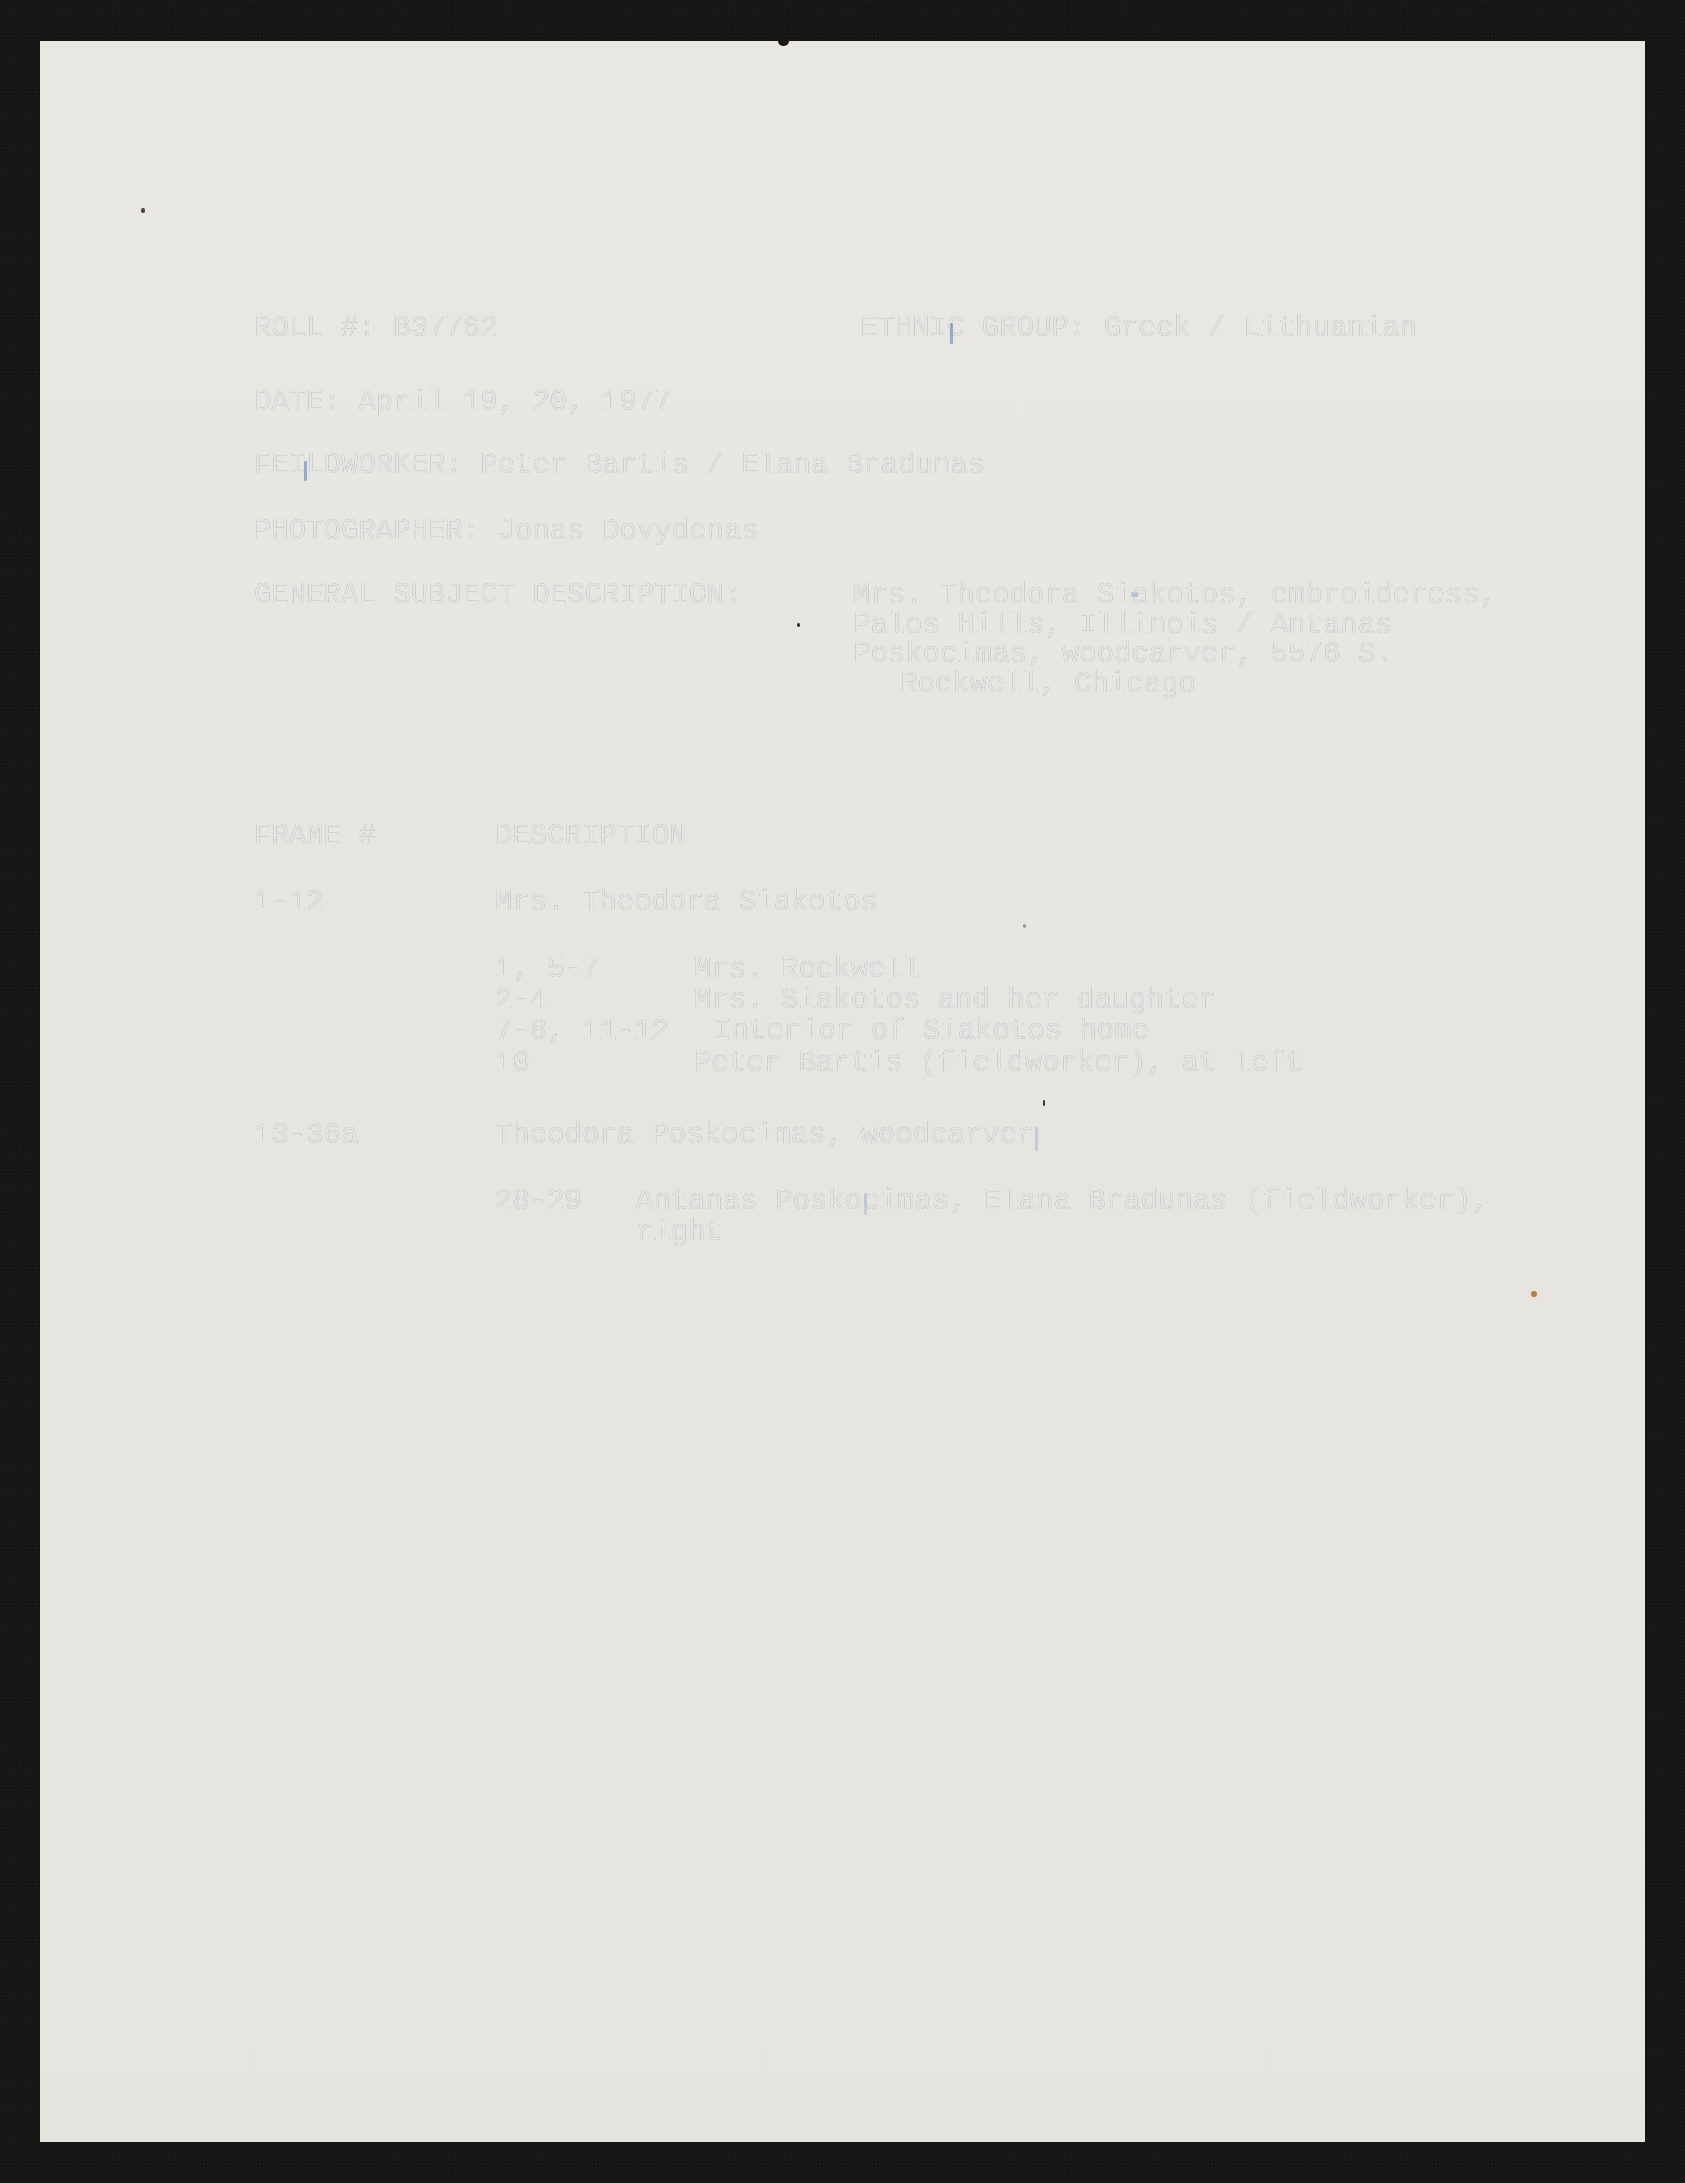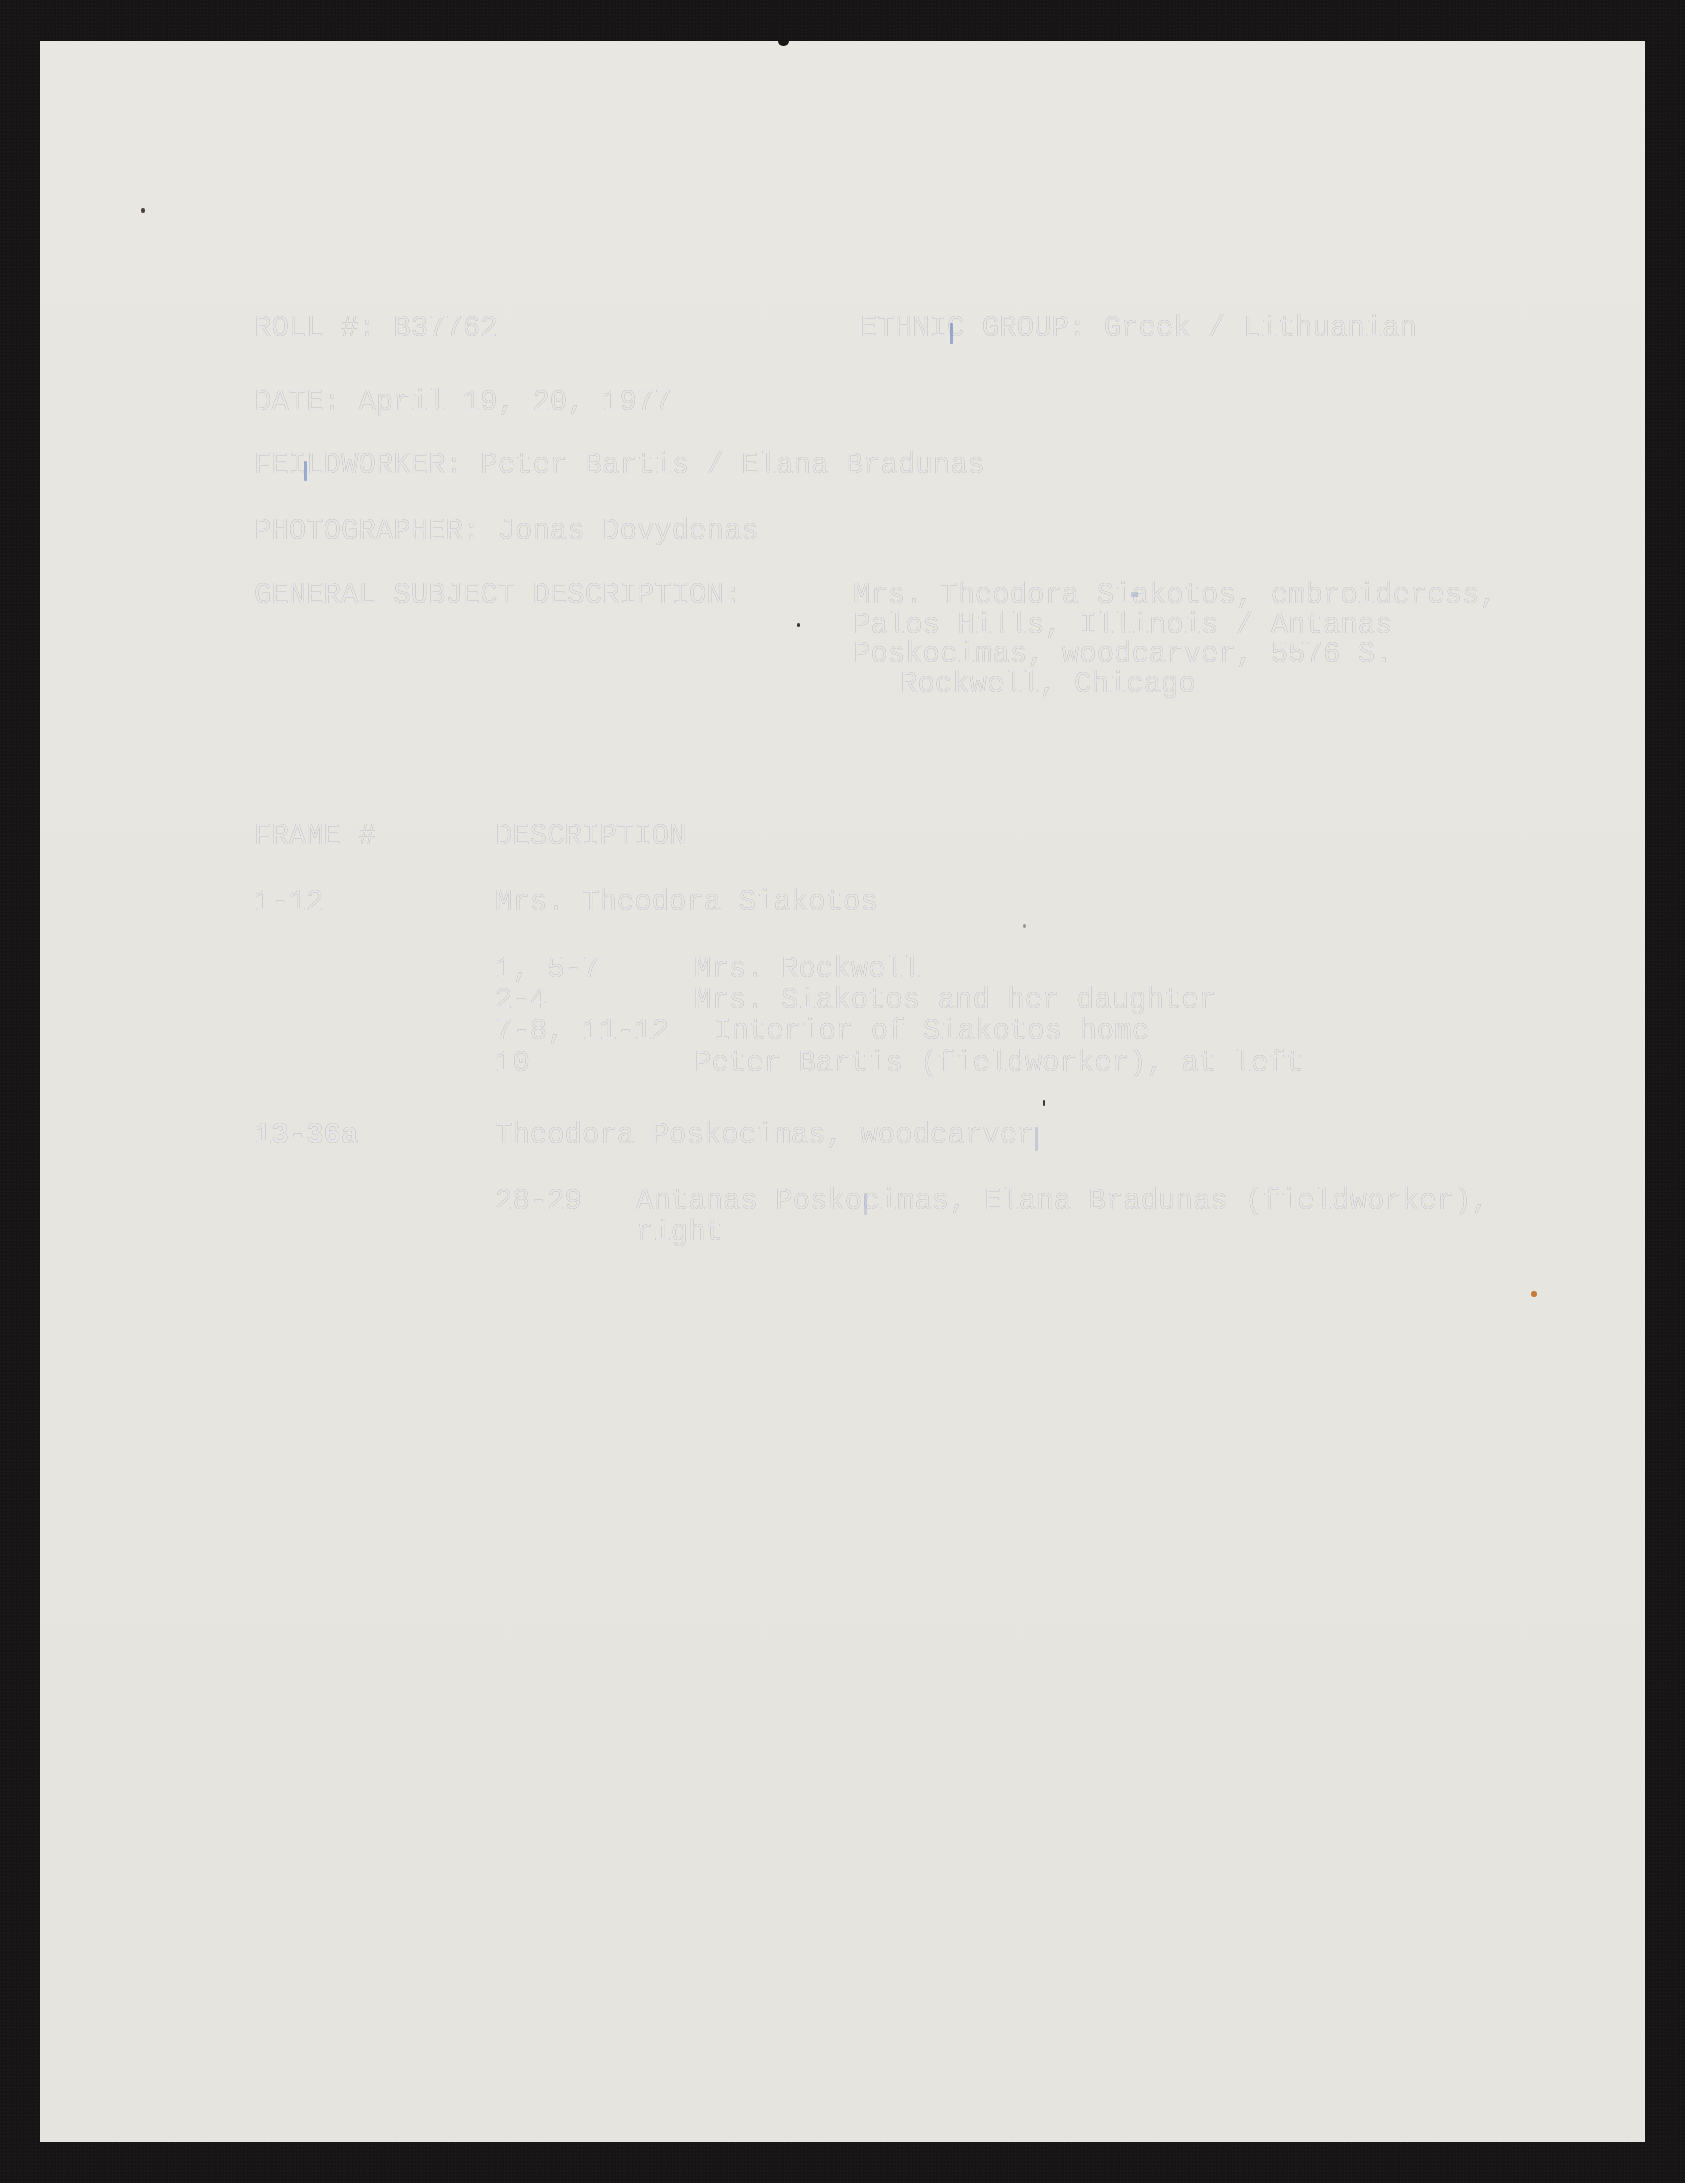--- a/index.html
+++ b/index.html
@@ -99,21 +99,21 @@
 
 <div class="typed" style="left:495px; top:984px;">2-4</div>
 <div class="typed" style="left:694px; top:984px;">Mrs. Siakotos and her daughter</div>
 
 <div class="typed" style="left:495px; top:1015px;">7-8, 11-12</div>
 <div class="typed" style="left:714px; top:1015px;">Interior of Siakotos home</div>
 
 <div class="typed" style="left:495px; top:1047px;">10</div>
 <div class="typed" style="left:694px; top:1047px;">Peter Bartis (fieldworker), at left</div>
 
-<div class="typed" style="left:254px; top:1119px;font-weight:bold;">13-36a</div>
+<div class="typed" style="left:254px; top:1119px;">13-36a</div>
 <div class="typed" style="left:495px; top:1119px;">Theodora Poskocimas, woodcarver</div>
 <div class="blue-mark" style="left:1035px; top:1127px; width:3px; height:24px; opacity:0.45;"></div>
 
 <div class="typed" style="left:495px; top:1185px;">28-29</div>
 <div class="typed" style="left:636px; top:1185px;">Antanas Poskocimas, Elana Bradunas (fieldworker),</div>
 <div class="typed" style="left:636px; top:1216px;">right</div>
 <div class="blue-mark" style="left:864px; top:1193px; width:2.5px; height:22px; opacity:0.4;"></div>
 
 <div class="speck" style="left:141px; top:208px; width:3.5px; height:4.5px; background:#4a4040;"></div>
 <div class="speck" style="left:797px; top:623px; width:2.5px; height:3.5px; background:#3a3535;"></div>

